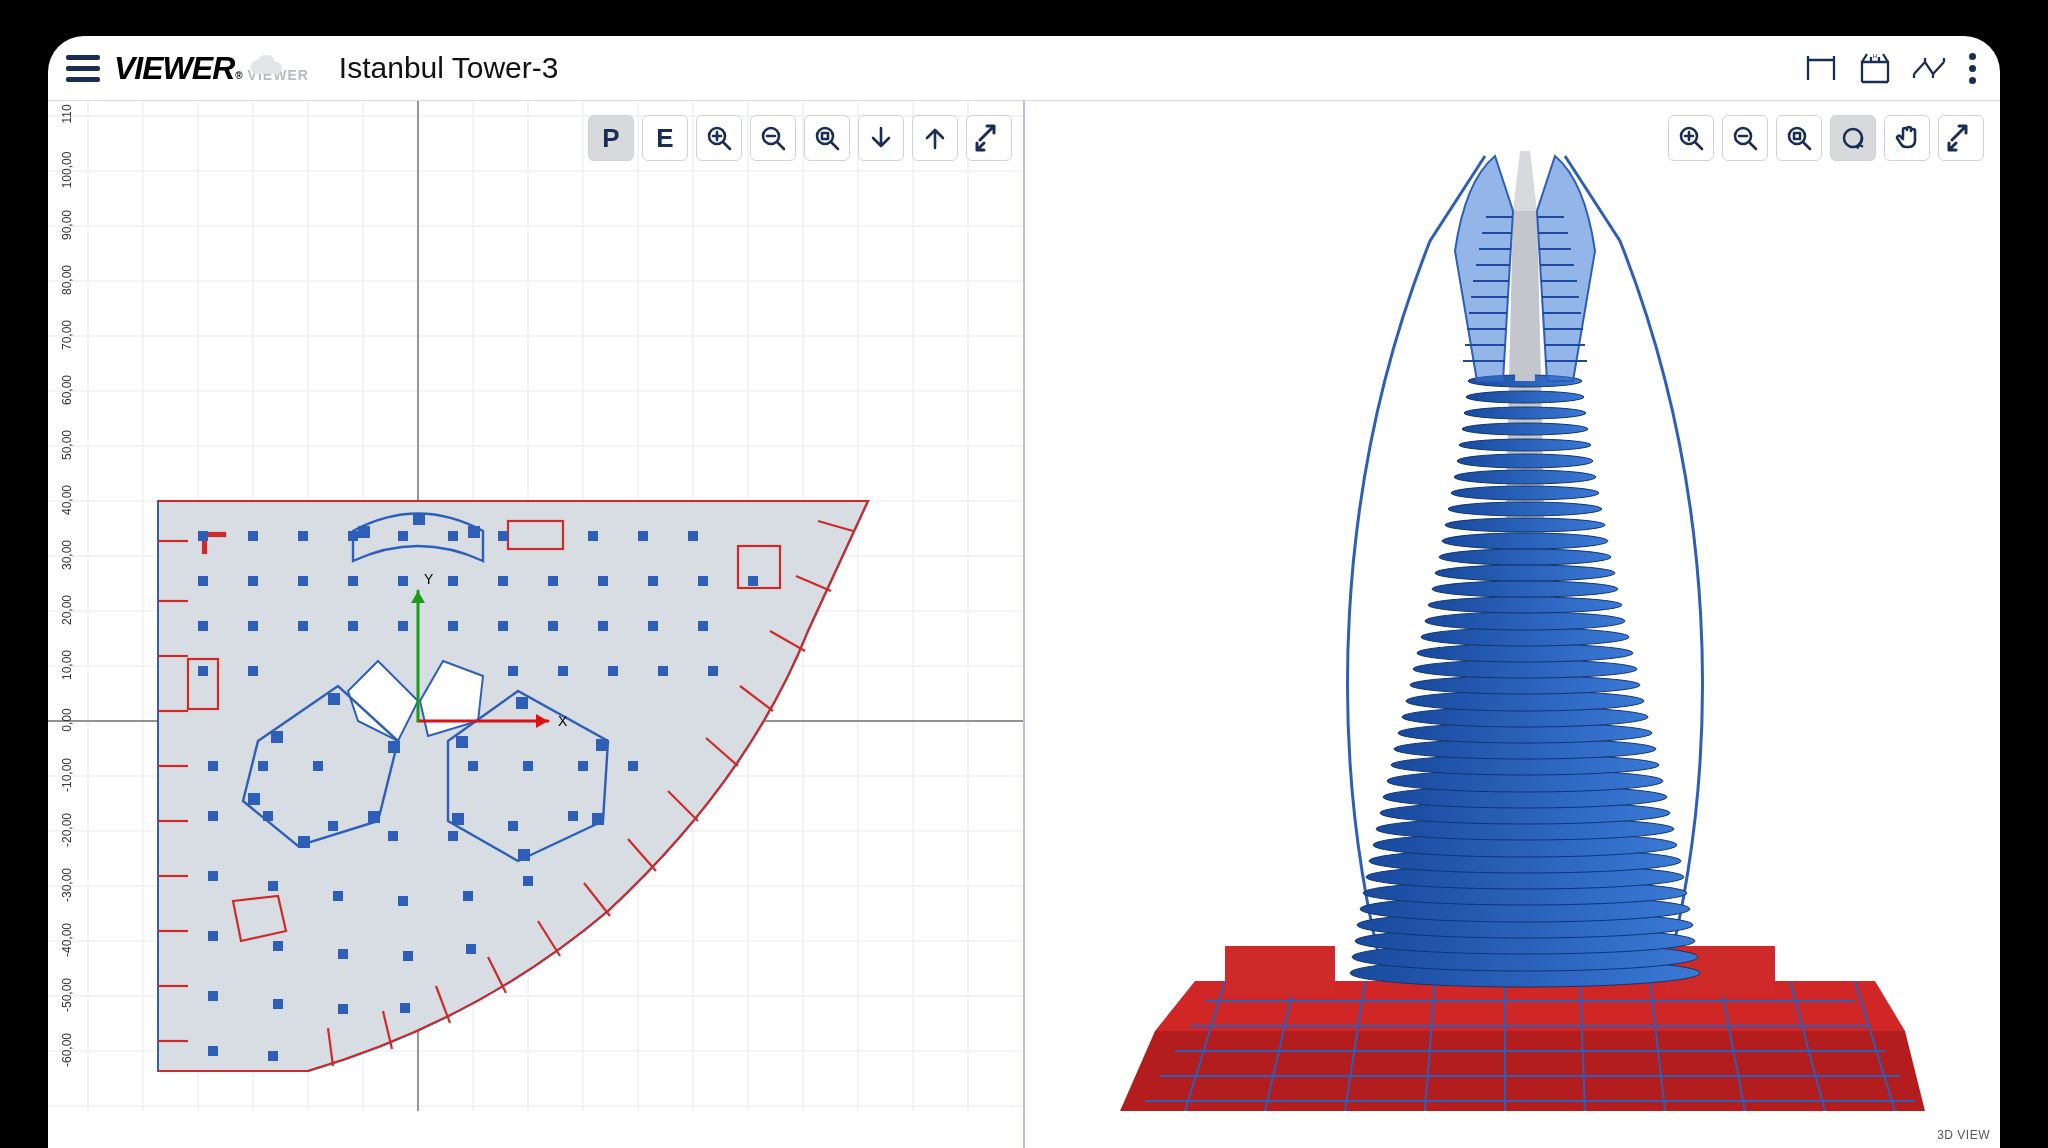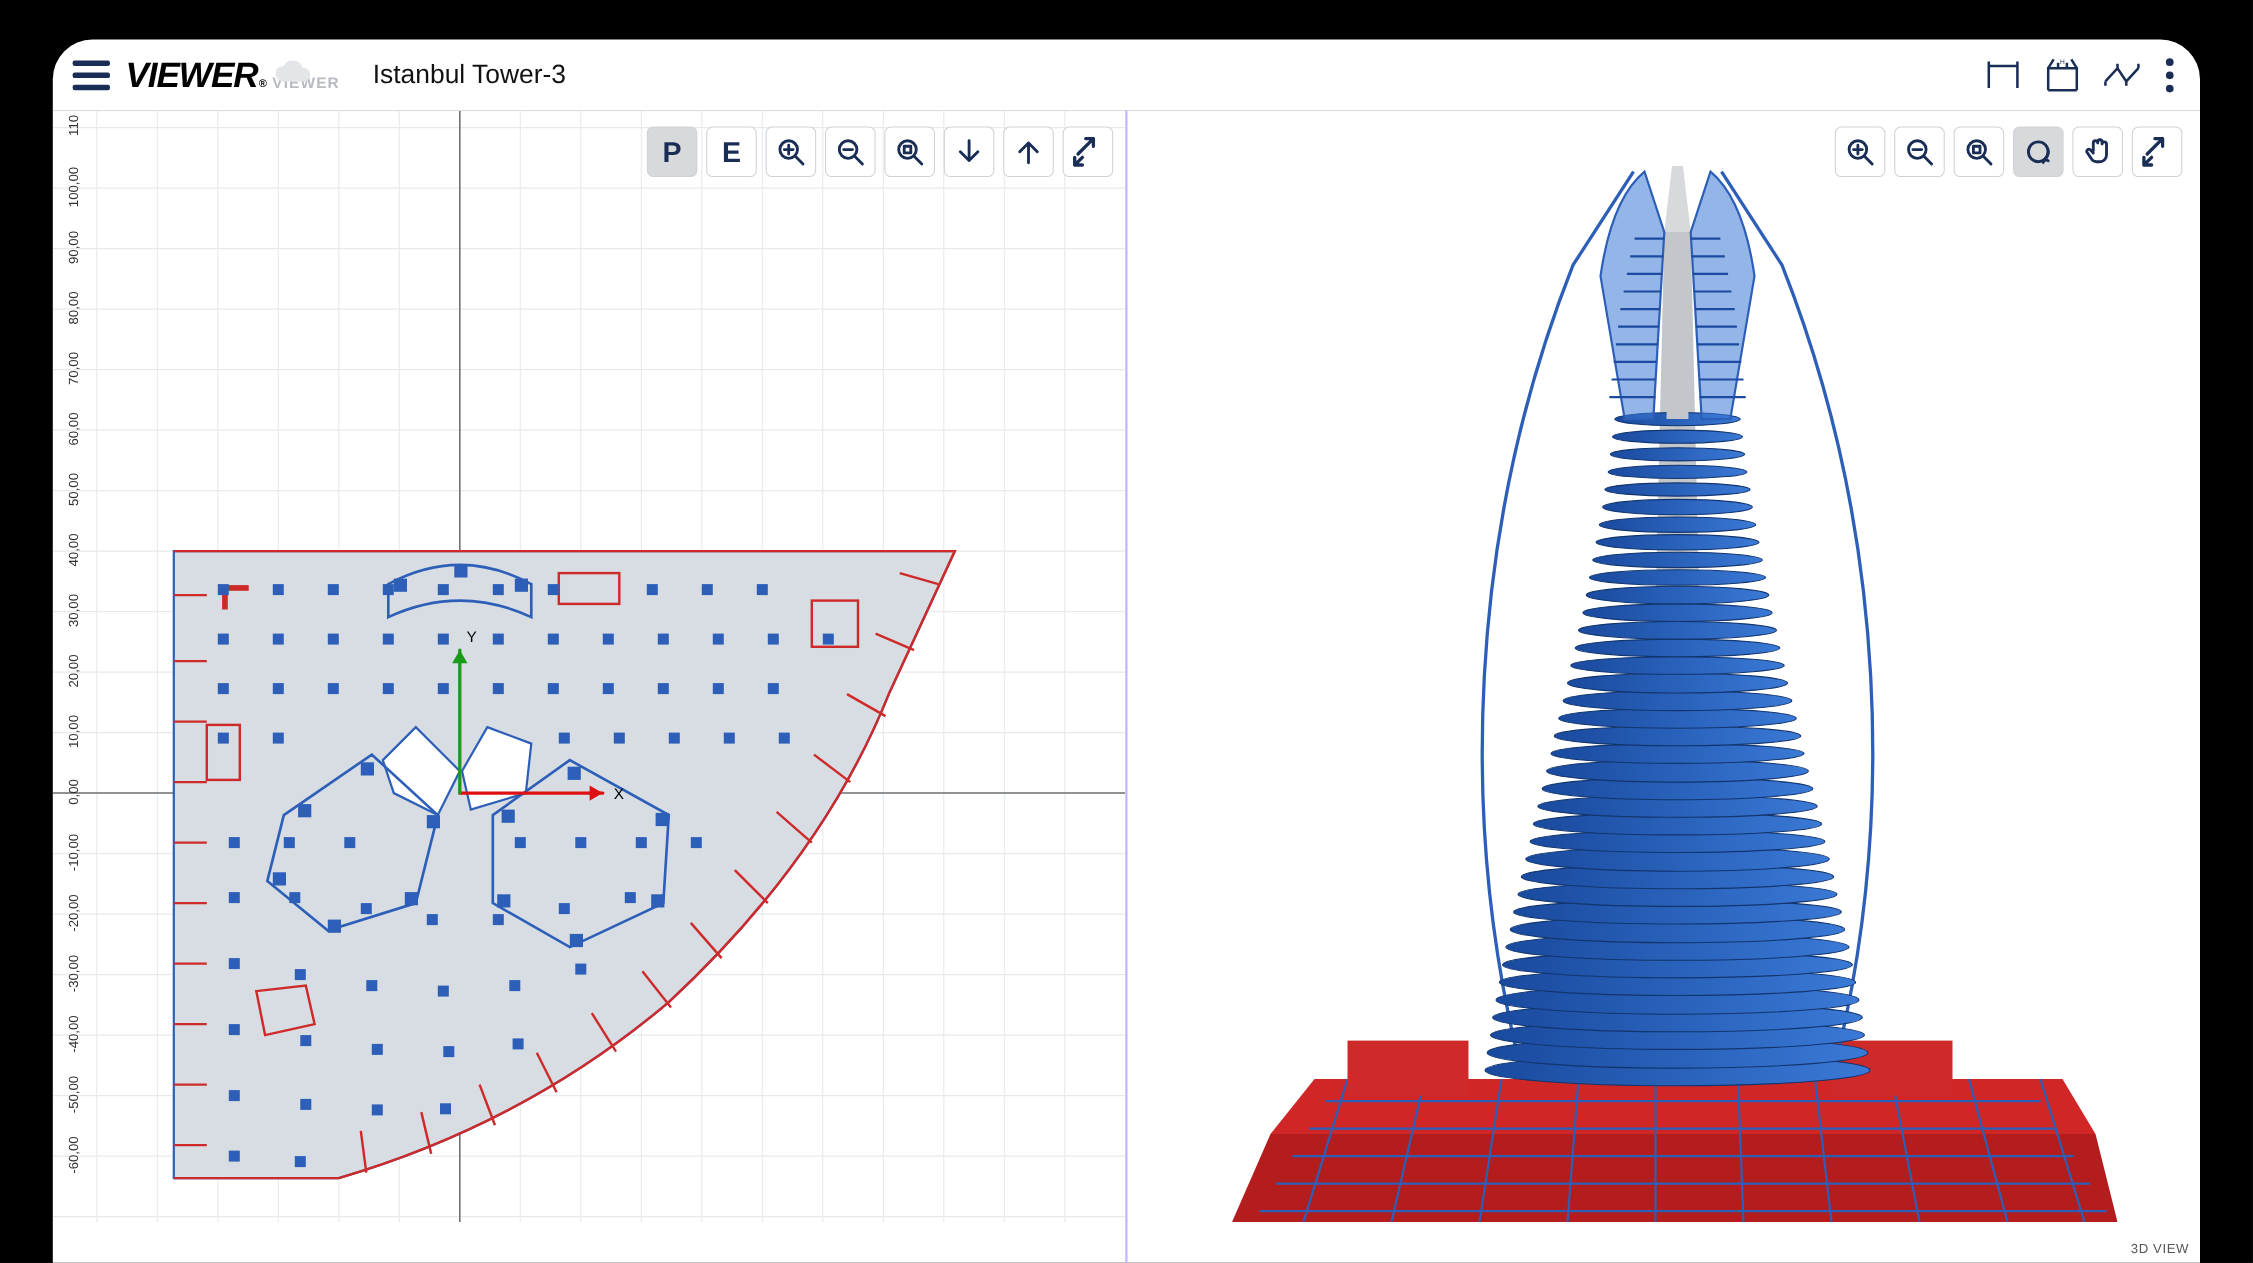--- a/index.html
+++ b/index.html
@@ -7,21 +7,21 @@
   .frame{position:absolute;left:48px;top:36px;right:48px;bottom:0;background:#fff;border-radius:36px 36px 0 0;overflow:hidden}
   
   .hdr{position:absolute;left:0;top:0;right:0;height:64px;display:flex;align-items:center;padding:0 18px}
   .hamburger{width:40px;height:40px;display:flex;flex-direction:column;justify-content:center;gap:6px;cursor:pointer}
   .hamburger span{display:block;height:5px;background:#1a2e55;border-radius:2px;width:34px}
   .logo{margin-left:8px;display:flex;align-items:baseline;font-weight:900;font-style:italic;letter-spacing:-1px;color:#000;font-size:32px}
   .logo sup{font-size:10px;font-style:normal;vertical-align:top;margin-left:1px}
   .logo .cloud{width:42px;height:24px;margin-left:4px;position:relative}
   .logo .cloud svg{width:42px;height:24px}
   .viewer{font-size:14px;font-weight:700;color:#b8bcc2;font-style:normal;letter-spacing:1px;margin-left:-40px;margin-top:14px}
-  .title{font-size:24px;font-weight:400;color:#111;margin-left:30px}
+  .title{font-size:30px;font-weight:400;color:#111;margin-left:30px}
   .hdr-right{margin-left:auto;display:flex;align-items:center;gap:14px;color:#1a2e55}
   .hicon{width:40px;height:40px;display:flex;align-items:center;justify-content:center;cursor:pointer}
   .hicon svg{width:36px;height:36px;stroke:#1a2e55;fill:none;stroke-width:2.3}
   .dots{display:flex;flex-direction:column;gap:5px;padding:0 6px;cursor:pointer}
   .dots span{width:7px;height:7px;border-radius:50%;background:#1a2e55}
   
   .panes{position:absolute;left:0;right:0;top:64px;bottom:0;display:flex}
   .pane{flex:1;position:relative;border-top:1px solid #dadce0}
   .pane+.pane{border-left:2px solid #c4b5fd}
   

